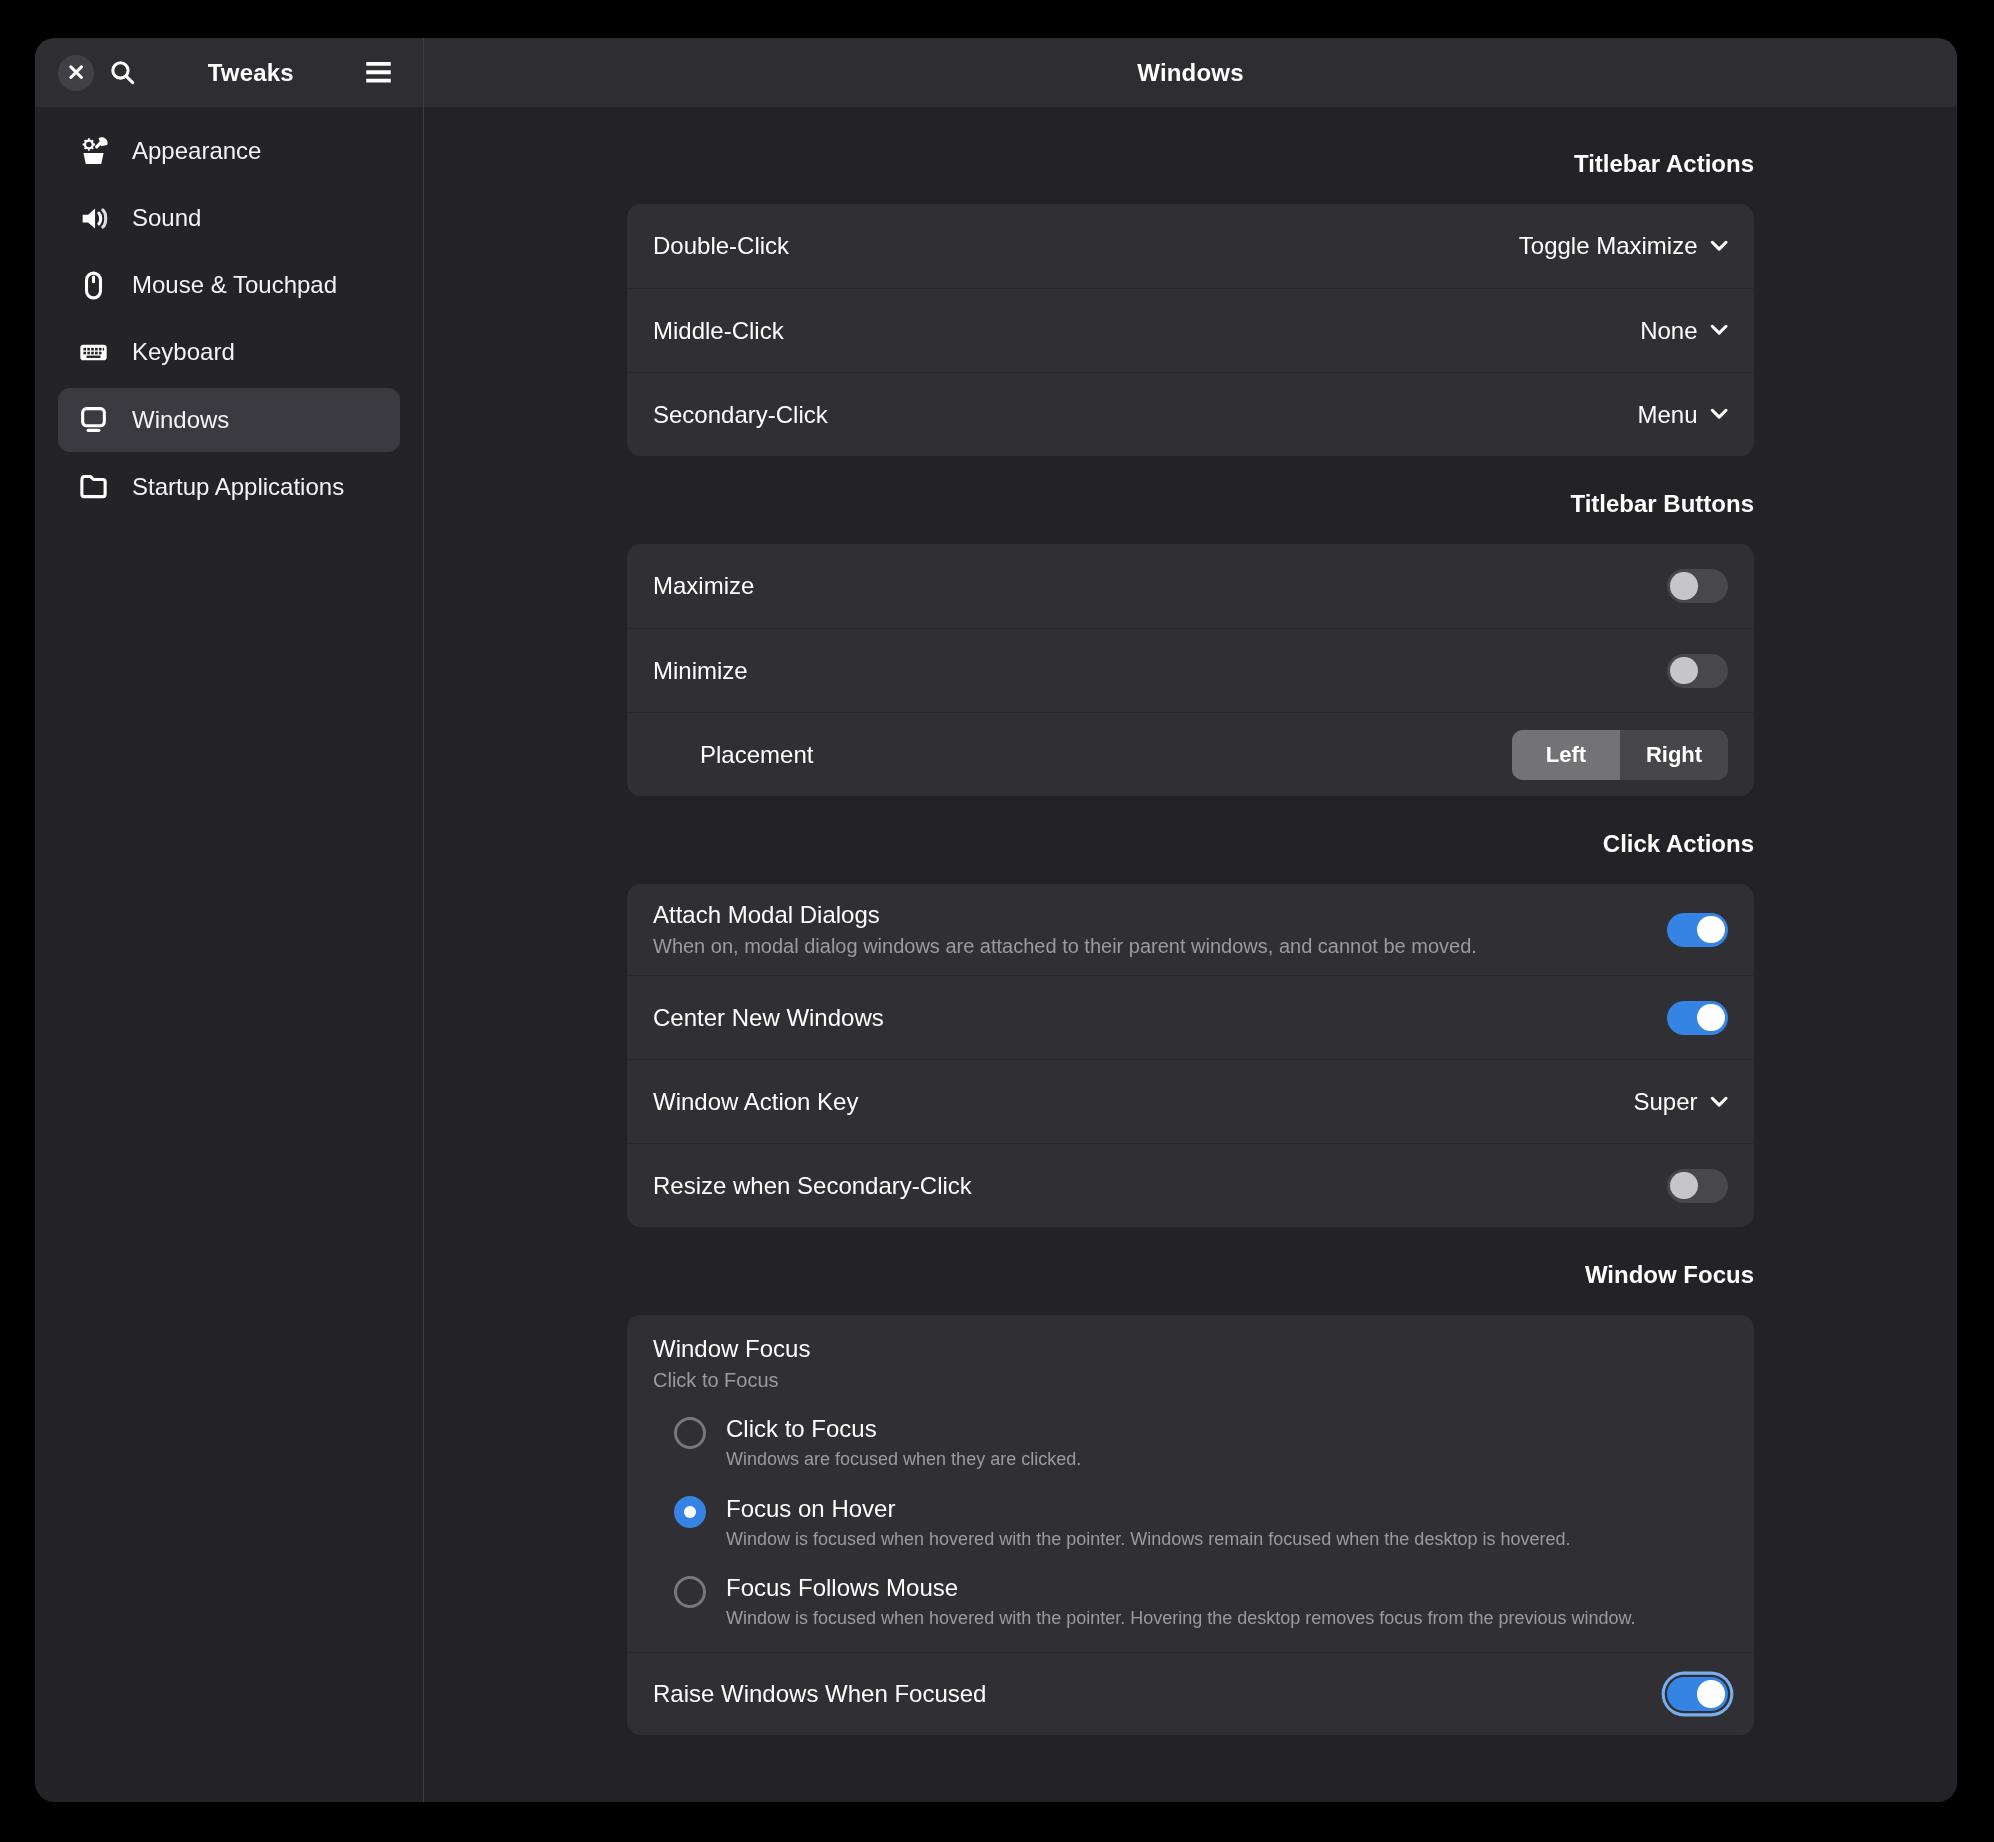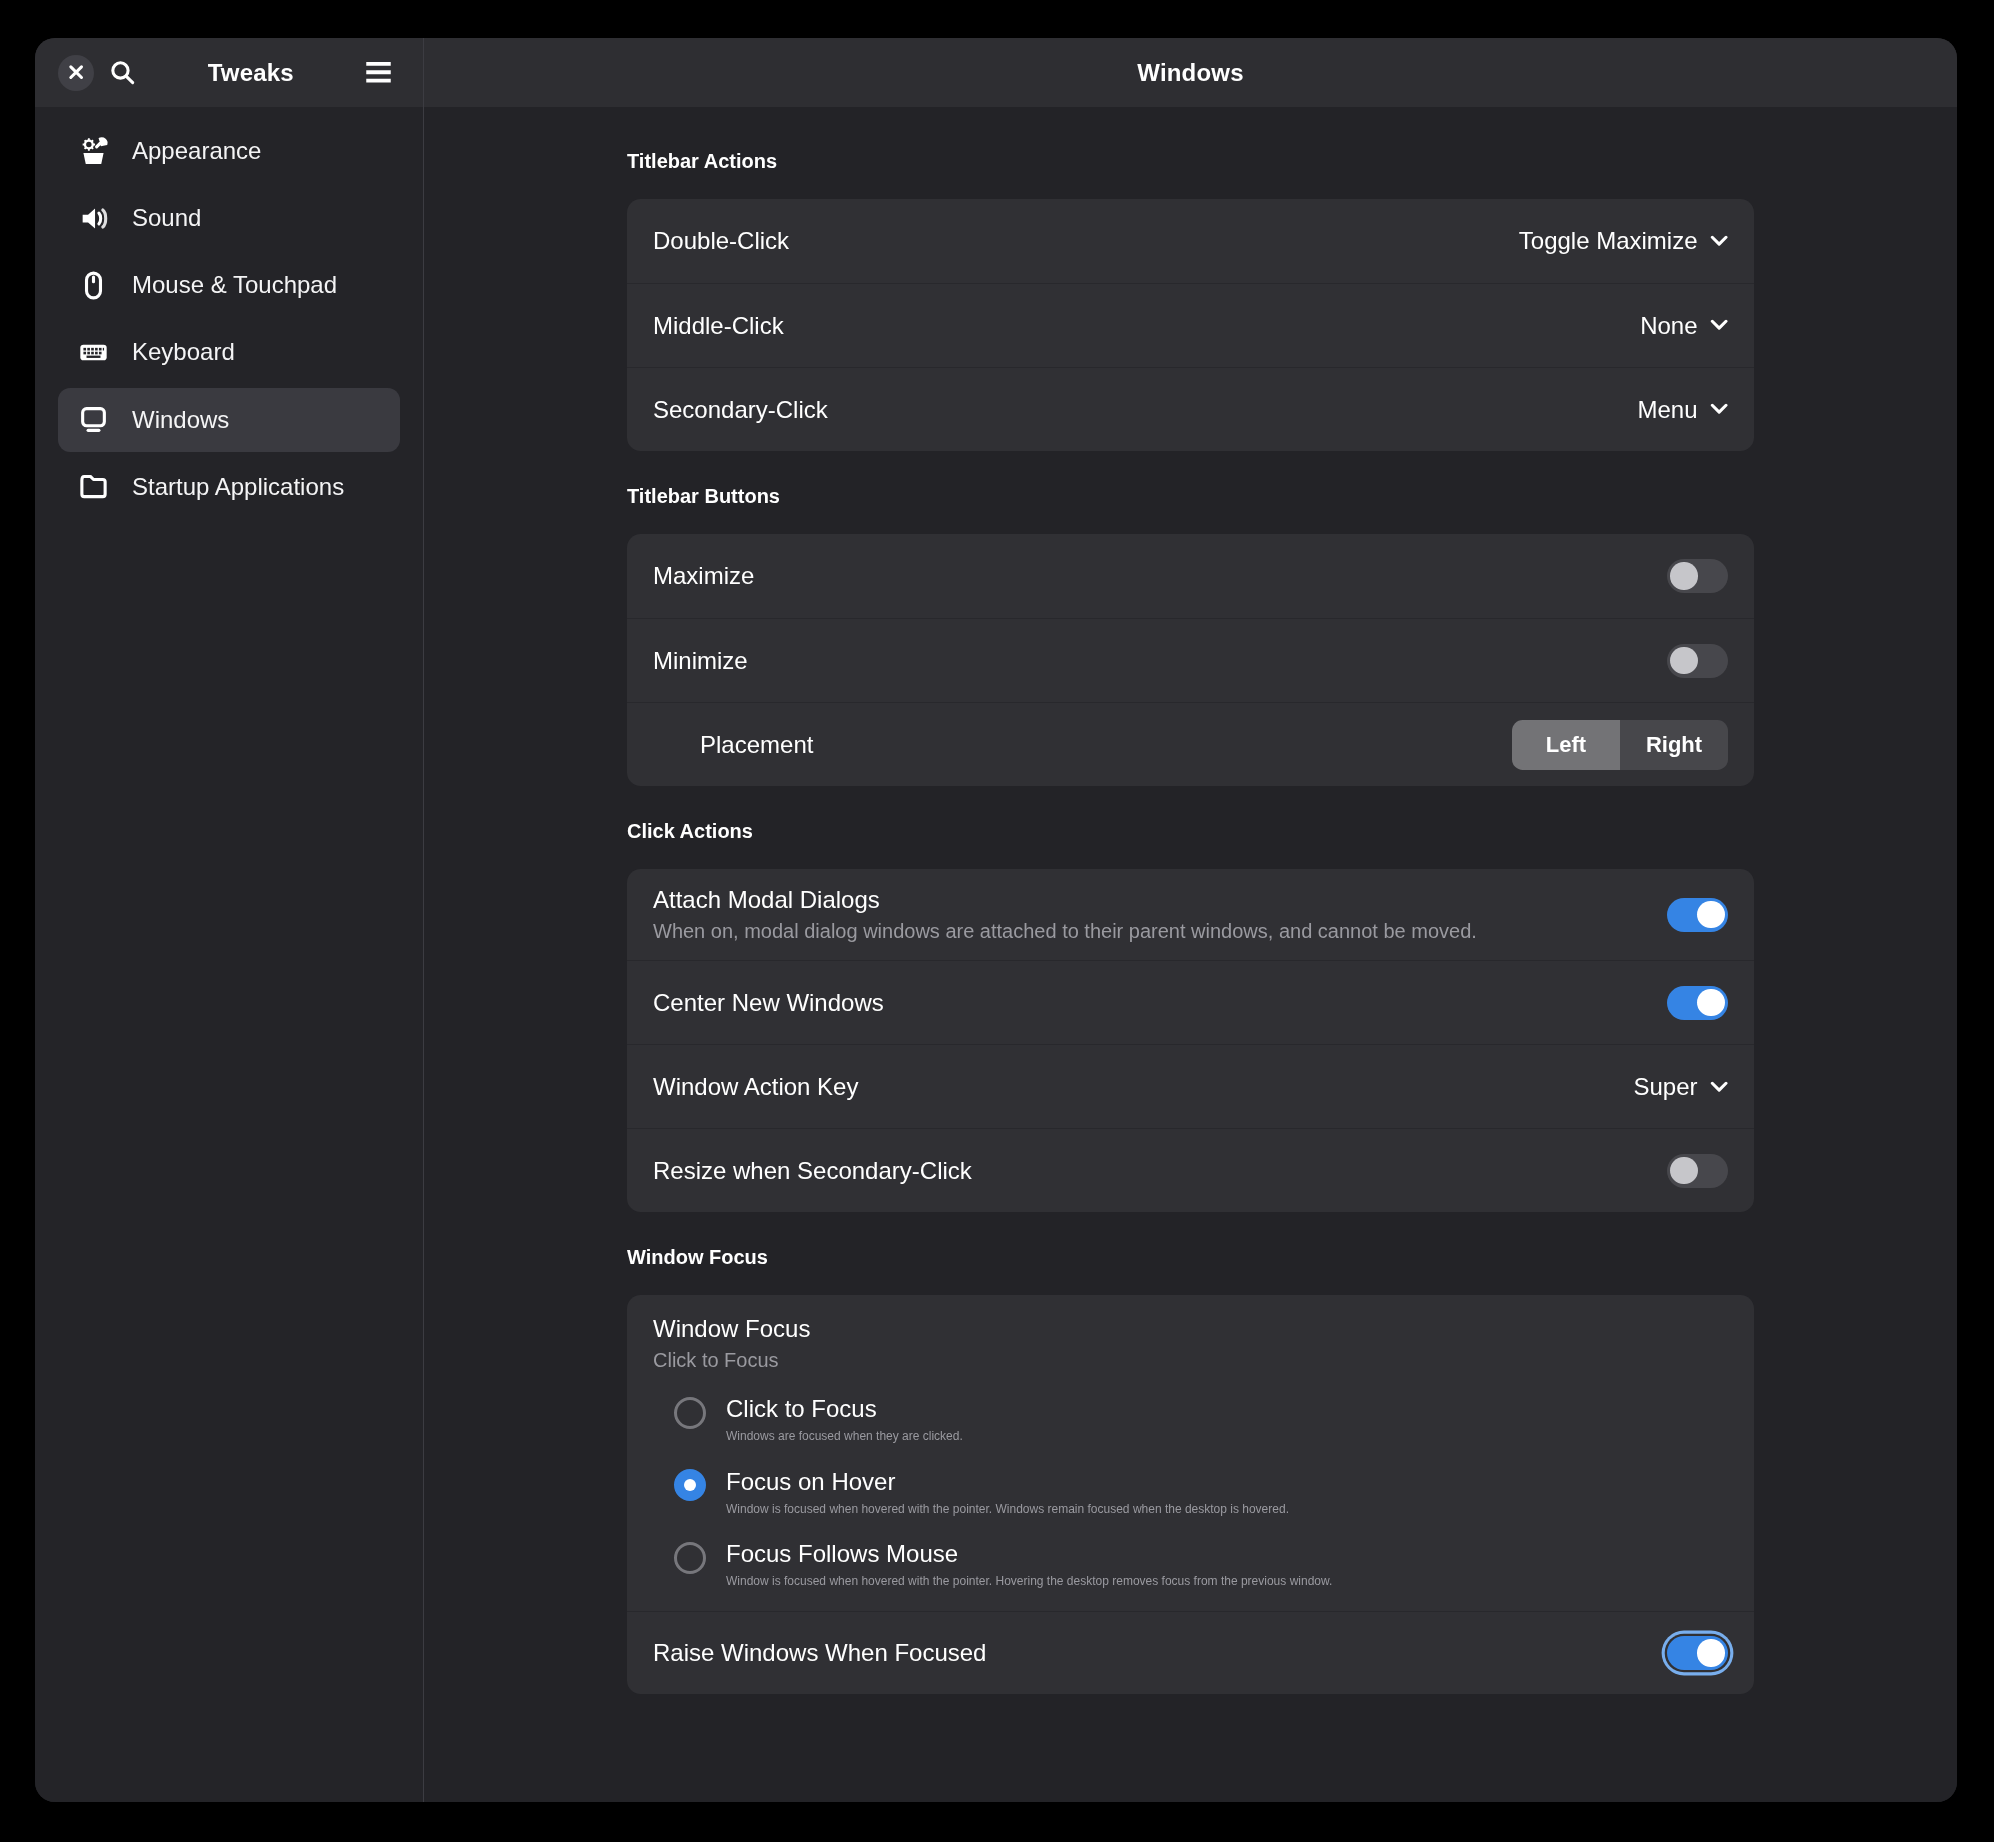--- a/index.html
+++ b/index.html
@@ -35,21 +35,21 @@
   .side-item{
     display:flex; align-items:center; gap:23px; height:64px; border-radius:12.2px;
     padding:0 20px; color:#f4f4f5; font-size:24px; cursor:pointer;
   }
   .side-item.selected{ background:#3a3a40; }
   .side-icon{ width:31px; height:31px; display:flex; align-items:center; justify-content:center; flex:0 0 auto; }
   .fonts-glyph{ font-weight:bold; font-size:25px; color:#fff; letter-spacing:-0.8px;}
   
   .content{ grid-column:2; grid-row:2; background:#232327; overflow:hidden; }
   .clamp{ width:1127px; margin:0 auto; padding-top:43px; }
-  .section-title{ color:#fff; font-size:20px; font-weight:bold; margin:34px 0 26px 0; }
+  .section-title{ color:#fff; font-size:24px; font-weight:bold; margin:34px 0 26px 0;text-align:right; }
   .clamp .section-title:first-child{ margin-top:0; }
   .card{ background:#303034; border-radius:13.8px; overflow:hidden; }
   .row{
     display:flex; align-items:center; justify-content:space-between;
     min-height:84px; padding:0 26px; gap:18.3px;
   }
   .row + .row, .raise-row{ border-top:1.5px solid #28282c; }
   .row-label{ color:#ffffff; font-size:24px; }
   .row-text{ display:flex; flex-direction:column; gap:6.1px; padding:17px 0; }
   .row-desc{ color:#9a9aa0; font-size:20px; }
@@ -71,21 +71,21 @@
   
   .expander-header{ padding:20px 26px 10.7px 26px; display:flex; flex-direction:column; gap:6.1px; }
   .expander-title{ color:#fff; font-size:24px; }
   .expander-sub{ color:#9a9aa0; font-size:20px; }
   .radio-row{ display:flex; align-items:flex-start; gap:20px; padding:12.2px 26px 12.2px 47px; cursor:pointer; }
   .radio{ width:32px; height:32px; border-radius:50%; border:3.1px solid #77777c; flex:0 0 auto; margin-top:1.5px; background:transparent; }
   .radio.selected{ border-color:#3584e4; background:#3584e4; position:relative; }
   .radio.selected::after{ content:""; position:absolute; left:50%; top:50%; width:12.2px; height:12.2px; margin:-6.1px 0 0 -6.1px; border-radius:50%; background:#fff; }
   .radio-texts{ display:flex; flex-direction:column; gap:6.1px; }
   .radio-title{ color:#fff; font-size:24px; }
-  .radio-desc{ color:#9a9aa0; font-size:12px; }
+  .radio-desc{ color:#9a9aa0; font-size:18px; }
   .raise-row{ display:flex; align-items:center; justify-content:space-between; min-height:83px; padding:0 26px; margin-top:10.7px; }
   svg{ display:block; }
 </style>
 </head>
 <body>
 
 <div class="window">
 
   <div class="sidebar-header">
     <div class="circle-btn">

